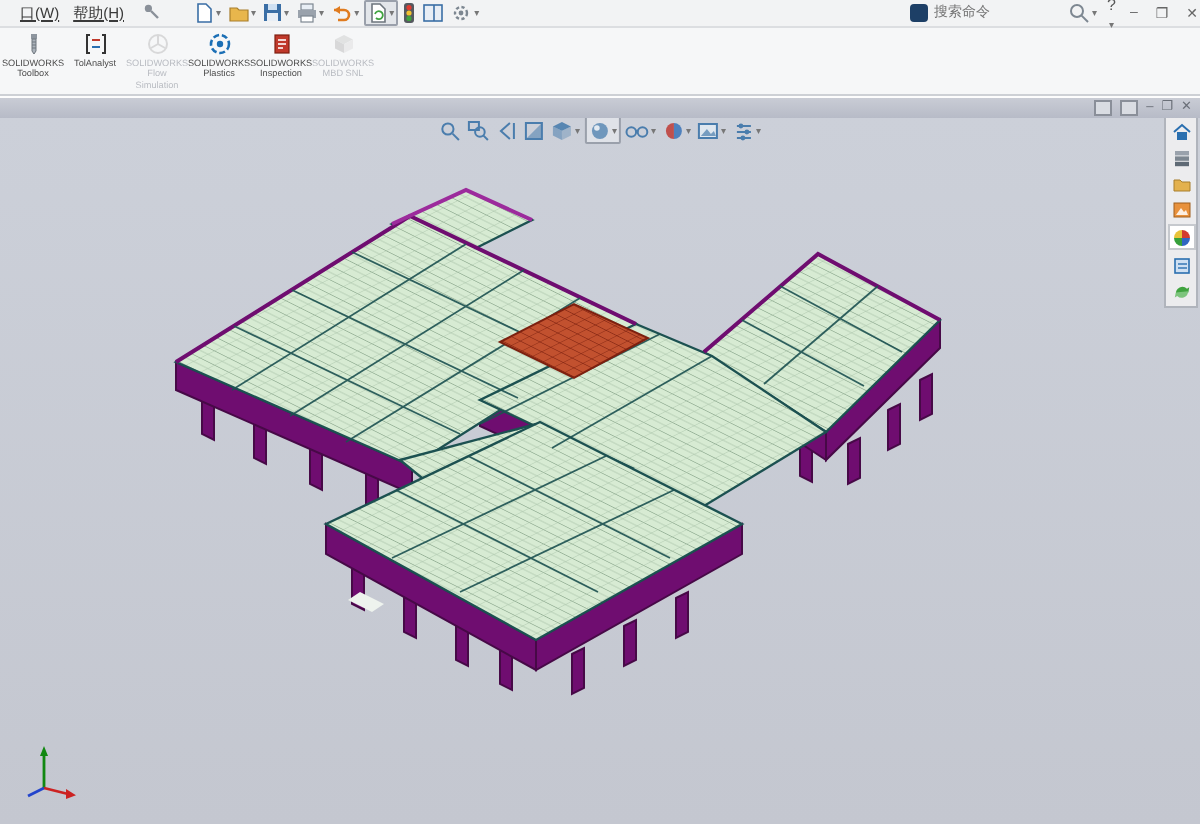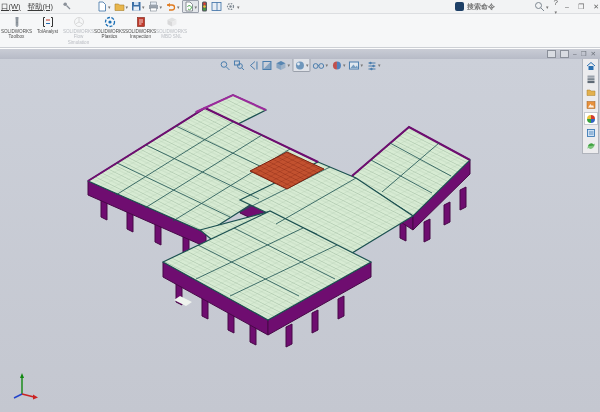--- a/index.html
+++ b/index.html
@@ -2,33 +2,33 @@
 <html><head>
 <meta charset="utf-8">
 <style>
   html,body{margin:0;padding:0}
   body{width:600px;height:412px;position:relative;overflow:hidden;
        font-family:"Liberation Sans",sans-serif;background:#c6c9d2;}
 
   
   .titlebar{position:absolute;top:0;left:0;right:0;height:13px;background:#f2f3f4;
             border-bottom:1px solid #dcdee1;z-index:10;font-size:7.5px;color:#3a3a3a;}
-  .menu{position:absolute;left:1px;top:0;height:13px;display:flex;gap:7px;align-items:center;text-decoration:underline;}
+  .menu{position:absolute;left:10px;top:0;height:13px;display:flex;gap:7px;align-items:center;text-decoration:underline;}
   .menu span{cursor:default}
   .pin{margin-left:2px}
   .qat{position:absolute;left:96px;top:1px;height:11px;display:flex;align-items:center;gap:1px;}
   .qbtn{display:inline-flex;align-items:center;height:11px;padding:0 1px;}
   .qbtn.pressed{border:1px solid #9aa0ab;background:#e3e6ea;border-radius:1px;}
   .drop{font-size:5px;color:#777;margin-left:1px;}
   .doc-title{position:absolute;left:180px;right:180px;top:0;height:13px;line-height:13px;
              text-align:center;font-size:7.5px;color:#4a4a4a;white-space:nowrap;}
   .search-group{position:absolute;left:455px;top:1px;height:11px;display:flex;align-items:center;gap:3px;}
   .search-badge{width:9px;height:9px;background:#1d3f66;border-radius:2px;display:inline-block;}
   .search-input{width:60px;height:10px;border:none;background:transparent;font-size:7px;
-                color:#8b8f96;font-family:"Liberation Sans",sans-serif;padding:0;outline:none;font-weight:bold;}
+                color:#8b8f96;font-family:"Liberation Sans",sans-serif;padding:0;outline:none;}
   .tb-right{position:absolute;left:534px;top:0;height:13px;display:flex;align-items:center;gap:5px;
             font-size:8px;color:#555;}
   .winbtn{font-size:7px;color:#666;padding:0 2px;cursor:default;}
 
   
   .addins{position:absolute;top:14px;left:0;right:0;height:33px;background:#f6f7f8;
           border-bottom:1px solid #cdd0d5;z-index:10;display:flex;align-items:flex-start;padding-left:1px;}
   .addin{width:31px;display:flex;flex-direction:column;align-items:center;padding-top:2px;cursor:default;}
   .addin .ic{height:12px;display:flex;align-items:center;justify-content:center;}
   .addin-label{font-size:4.6px;line-height:5.4px;text-align:center;color:#4c4c4c;white-space:pre-line;margin-top:1px;}

